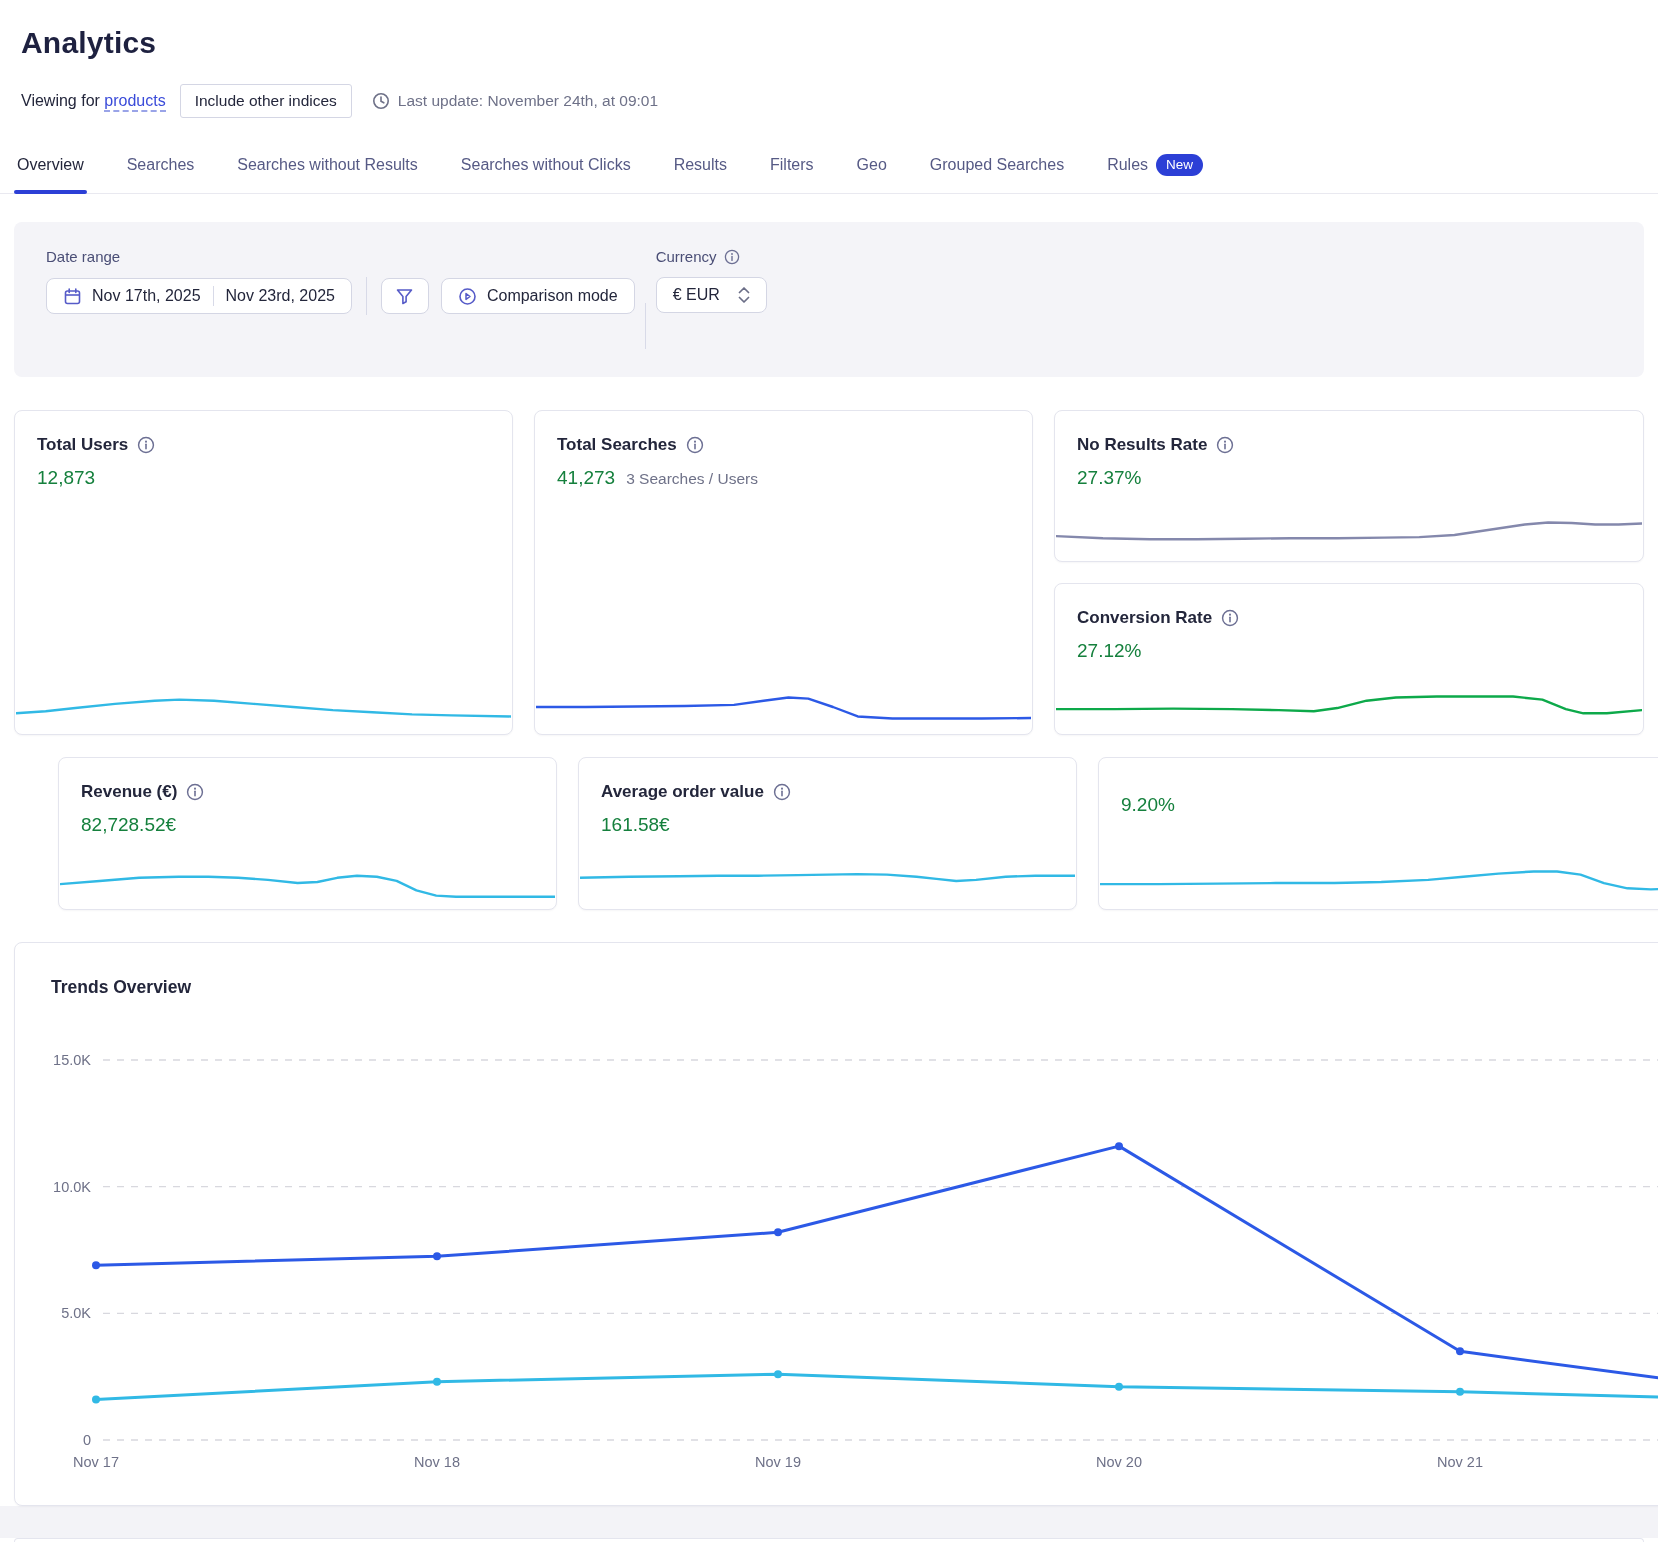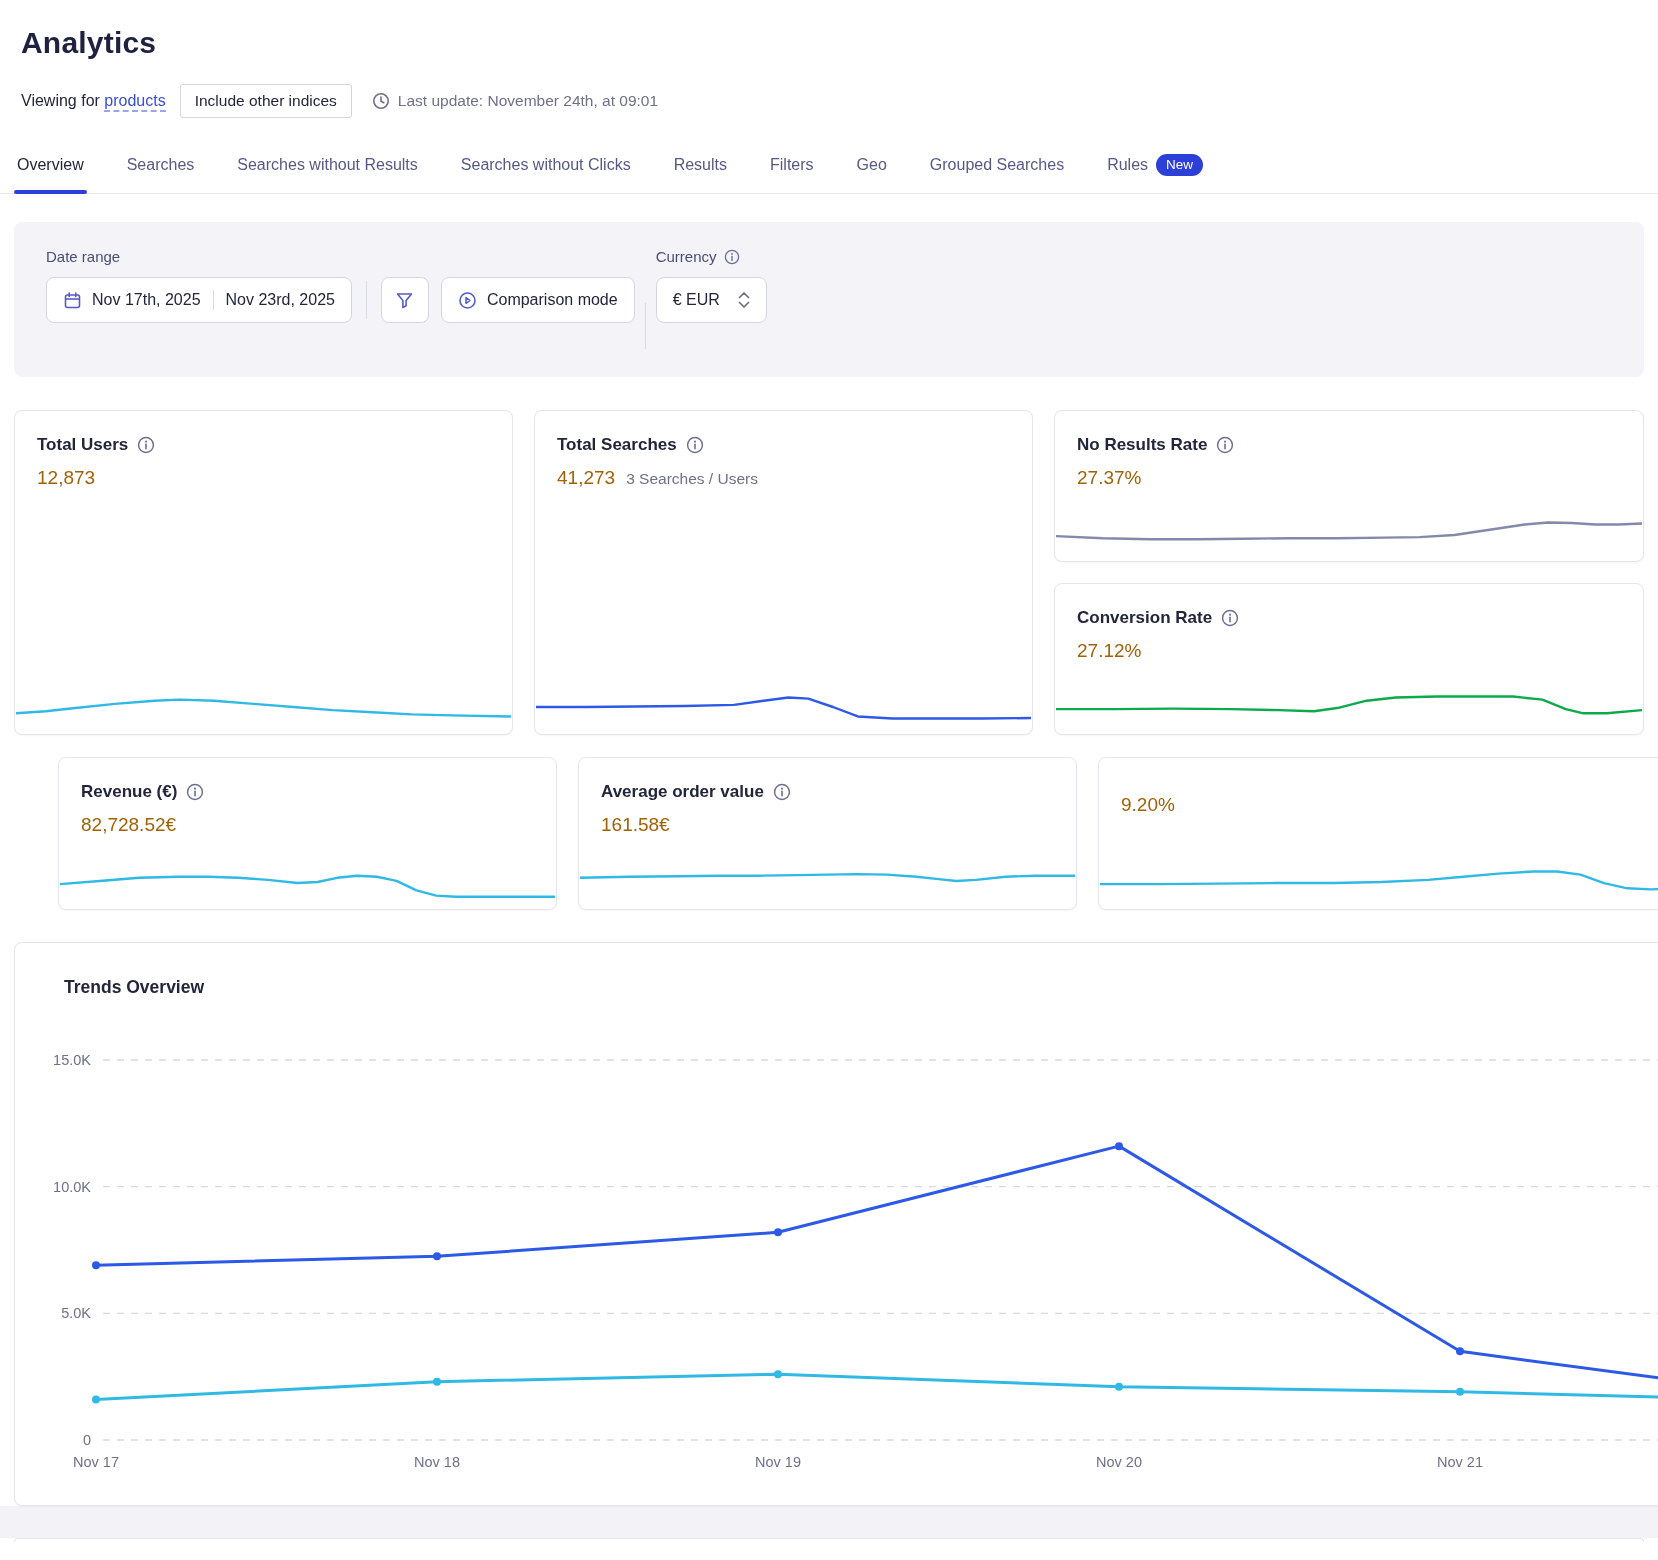--- a/index.html
+++ b/index.html
@@ -22,48 +22,48 @@
   .tab.active { color:#23263b; }
   .tab.active::after { content:""; position:absolute; left:0; right:0; bottom:-1px; height:4px; background:#2c3fd6; border-radius:2px; }
   .badge-new { background:#2c3fd6; color:#fff; font-size:13.5px; padding:3px 10px 4px; border-radius:999px; }
 
   
   .filter-bar { margin:28px 14px 0; background:#f4f4f8; border-radius:8px; height:155px; padding:26px 0 0 32px;
     display:flex; align-items:flex-start; }
   .filter-group { display:flex; flex-direction:column; gap:12px; }
   .filter-label { font-size:15px; color:#4a4e76; display:flex; align-items:center; gap:7px; }
   .controls-row { display:flex; align-items:center; gap:12px; }
-  .ctl { background:#fff; border:1px solid #d4d6e4; border-radius:8px; height:46px; display:flex; align-items:center;
+  .ctl { background:#fff; border:1px solid #d4d6e4; border-radius:8px; height:36px; display:flex; align-items:center;
     gap:10px; padding:0 16px; font-size:16px; color:#23263b; cursor:pointer; }
   .date-sep { width:1px; height:20px; background:#d8dae8; margin:0 2px; }
   .v-div { width:1px; height:46px; background:#d8dae8; margin:0 10px; align-self:flex-end; }
   .v-div.tall { height:46px; }
   .icon-btn { width:48px; justify-content:center; padding:0; }
   .chev-stack { display:flex; flex-direction:column; gap:2px; margin-left:8px; }
 
   
   .metrics-grid { display:grid; grid-template-columns:499px 499px 590px; grid-template-rows:152px 152px;
     column-gap:21px; row-gap:21px; margin:33px 14px 0; }
   .metrics-grid2 { display:grid; grid-template-columns:499px 499px 590px; grid-template-rows:153px;
     column-gap:21px; margin:22px 14px 0;padding-left:44px; }
   .card { position:relative; background:#fff; border:1px solid #e4e5ee; border-radius:8px;
     box-shadow:0 1px 2px rgba(35,38,59,.04); overflow:hidden; }
   .tall-card { grid-row:1 / 3; }
   .card-pad { padding:24px 22px 0; }
   .card-title-row { display:flex; align-items:center; gap:9px; }
   .card-title { font-size:17px; font-weight:700; color:#23263b; }
   .card-value-row { margin-top:12px; display:flex; align-items:baseline; gap:11px; }
-  .card-value { font-size:19px; color:#a16207; }
+  .card-value { font-size:19px; color:#15803d; }
   .card-subtext { font-size:15.5px; color:#6e7188; }
   .spark { position:absolute; left:1px; right:1px; bottom:6px; height:42px; width:calc(100% - 2px); display:block; }
 
   
   .trends-card { position:relative; margin:32px 0 0 14px; width:1770px; height:564px; background:#fff;
     border:1px solid #e4e5ee; border-radius:8px; box-shadow:0 1px 2px rgba(35,38,59,.04); }
-  .trends-title { position:absolute; left:49px; top:34px; font-size:17.5px; font-weight:700; color:#23263b; }
+  .trends-title { position:absolute; left:36px; top:34px; font-size:17.5px; font-weight:700; color:#23263b; }
   #trends-svg { position:absolute; left:0; top:0; }
 
   
   .bottom-band { height:32px; background:#f3f3f7; }
   .next-card-sliver { height:4px; margin:0 14px; background:#fff; border:1px solid #e4e5ee; border-bottom:none;
     border-radius:8px 8px 0 0; }
 
   .ic { flex:none; display:inline-flex; }
 </style>
 </head>

